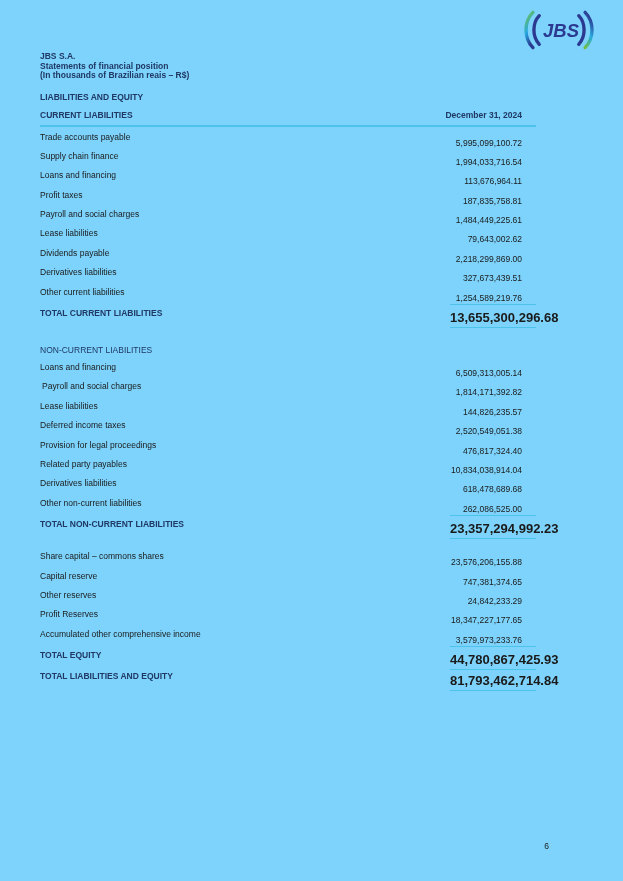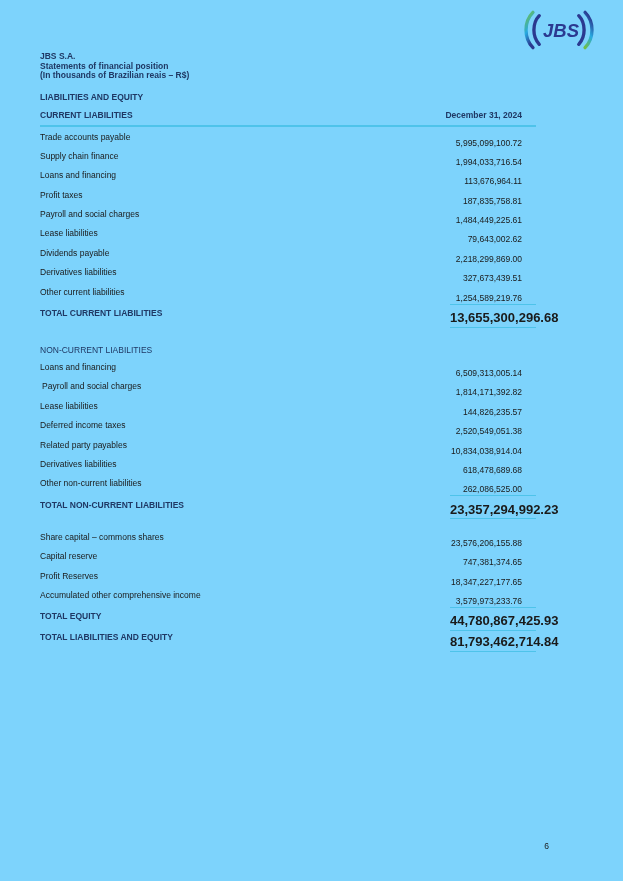--- a/index.html
+++ b/index.html
@@ -138,20 +138,24 @@
     </div>
     <div class="row">
       <span class="lbl">Lease liabilities</span>
       <span class="val">144,826,235.57</span>
     </div>
     <div class="row">
       <span class="lbl">Deferred income taxes</span>
       <span class="val">2,520,549,051.38</span>
     </div>
     <div class="row">
+      <span class="lbl">Provision for legal proceedings</span>
+      <span class="val">476,817,324.40</span>
+    </div>
+    <div class="row">
       <span class="lbl">Related party payables</span>
       <span class="val">10,834,038,914.04</span>
     </div>
     <div class="row">
       <span class="lbl">Derivatives liabilities</span>
       <span class="val">618,478,689.68</span>
     </div>
     <div class="row u">
       <span class="lbl">Other non-current liabilities</span>
       <span class="val">262,086,525.00</span>
@@ -165,20 +169,24 @@
 
     <div class="row">
       <span class="lbl">Share capital – commons shares</span>
       <span class="val">23,576,206,155.88</span>
     </div>
     <div class="row">
       <span class="lbl">Capital reserve</span>
       <span class="val">747,381,374.65</span>
     </div>
     <div class="row">
+      <span class="lbl">Other reserves</span>
+      <span class="val">24,842,233.29</span>
+    </div>
+    <div class="row">
       <span class="lbl">Profit Reserves</span>
       <span class="val">18,347,227,177.65</span>
     </div>
     <div class="row u">
       <span class="lbl">Accumulated other comprehensive income</span>
       <span class="val">3,579,973,233.76</span>
     </div>
     <div class="trow">
       <span class="tlbl">TOTAL EQUITY</span>
       <span class="tval">44,780,867,425.93</span>

